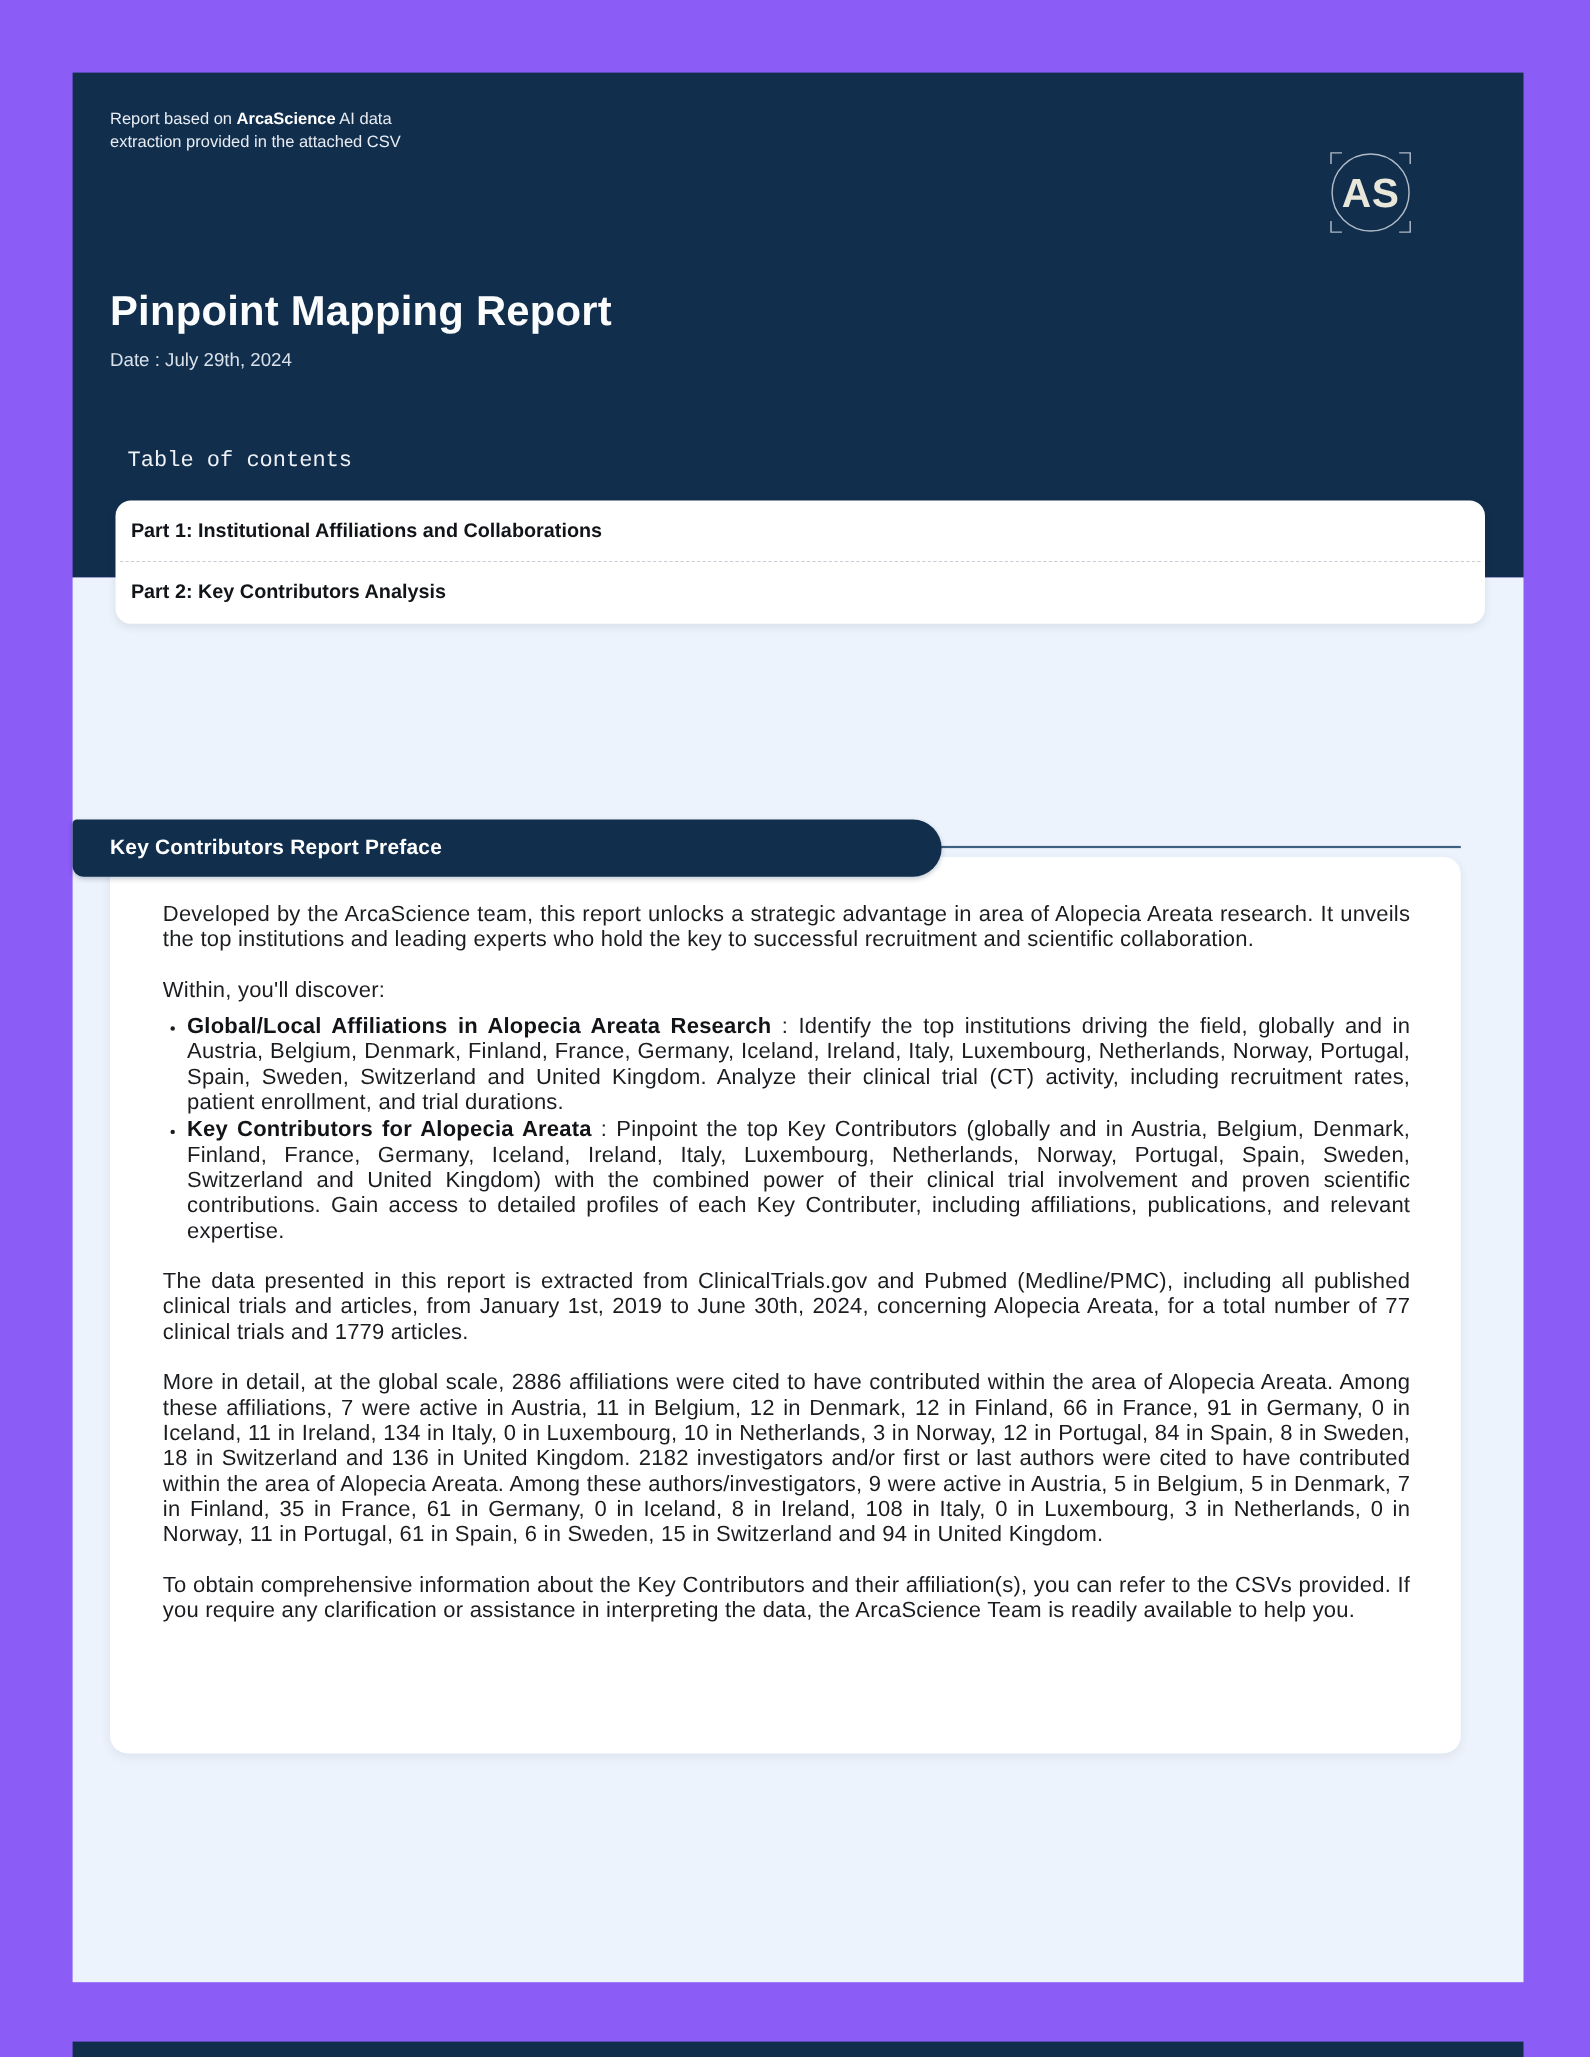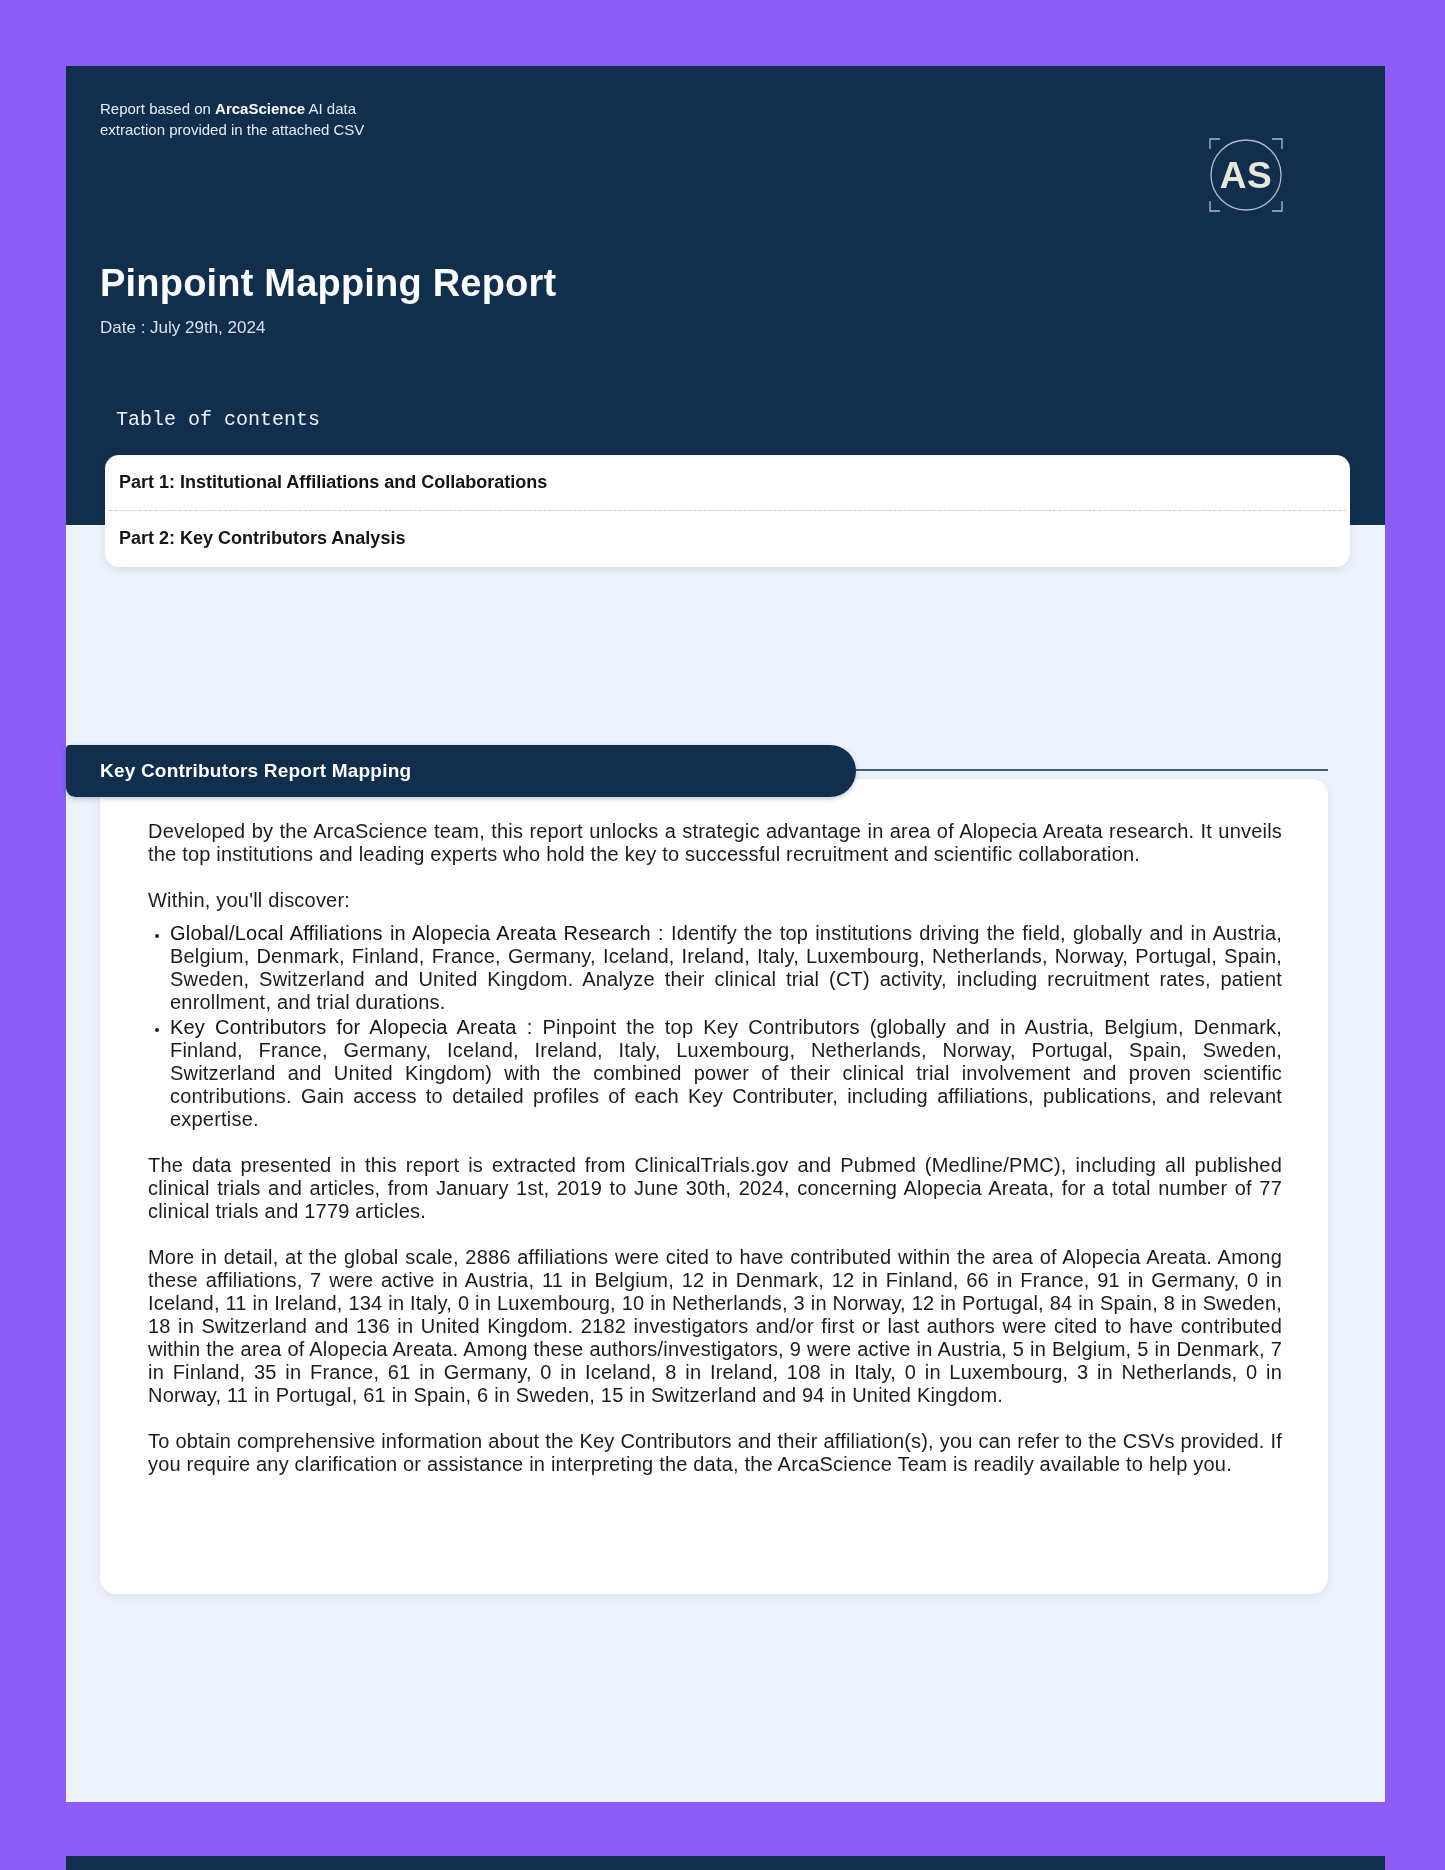--- a/index.html
+++ b/index.html
@@ -28,21 +28,21 @@
   .preface-banner .txt{margin-left:34px;font-size:19px;font-weight:700;color:#ffffff;letter-spacing:.2px;}
   .banner-rule{position:absolute;left:850px;top:769px;width:478px;height:2px;background:#3d6080;z-index:2;}
 
   
   .content-card{position:absolute;left:100px;top:779px;width:1228px;min-height:815px;background:#ffffff;border-radius:16px;box-shadow:0 3px 10px rgba(17,46,77,.08);padding:41px 46px 50px 48px;box-sizing:border-box;z-index:1;}
   .content-card p{margin:0 0 23px 0;font-size:20px;line-height:23px;letter-spacing:.2px;color:#1a1c1f;text-align:justify;}
   .content-card p.last{margin-bottom:0;}
   .content-card ul{margin:0 0 23px 0;padding-left:22px;}
   .content-card li{font-size:20px;line-height:23px;letter-spacing:.2px;color:#1a1c1f;text-align:justify;margin:0 0 2px 0;}
   .content-card li::marker{font-size:14px;}
-  .content-card b{font-weight:400;color:#111316;}
+  .content-card b{font-weight:700;color:#111316;}
   .discover{margin-bottom:10px !important;}
 
   
   .next-page-strip{position:absolute;left:66px;top:1856px;width:1319px;height:14px;background:#112e4d;}
 </style>
 </head>
 <body>
 
 <div class="page">
 
@@ -71,21 +71,21 @@
 
   <div class="blue-area"></div>
 
   <div class="toc-card">
     <div class="toc-item">Part 1: Institutional Affiliations and Collaborations</div>
     <div class="toc-divider"></div>
     <div class="toc-item">Part 2: Key Contributors Analysis</div>
   </div>
 
   <div class="preface-banner">
-    <span class="txt">Key Contributors Report Mapping</span>
+    <span class="txt">Key Contributors Report Preface</span>
   </div>
   <div class="banner-rule"></div>
 
   <div class="content-card">
     <p>Developed by the ArcaScience team, this report unlocks a strategic advantage in area of Alopecia Areata research. It unveils the top institutions and leading experts who hold the key to successful recruitment and scientific collaboration.</p>
     <p class="discover">Within, you'll discover:</p>
     <ul>
       <li><b>Global/Local Affiliations in Alopecia Areata Research</b><span> : Identify the top institutions driving the field, globally and in Austria, Belgium, Denmark, Finland, France, Germany, Iceland, Ireland, Italy, Luxembourg, Netherlands, Norway, Portugal, Spain, Sweden, Switzerland and United Kingdom. Analyze their clinical trial (CT) activity, including recruitment rates, patient enrollment, and trial durations.</span></li>
       <li><b>Key Contributors for Alopecia Areata</b><span> : Pinpoint the top Key Contributors (globally and in Austria, Belgium, Denmark, Finland, France, Germany, Iceland, Ireland, Italy, Luxembourg, Netherlands, Norway, Portugal, Spain, Sweden, Switzerland and United Kingdom) with the combined power of their clinical trial involvement and proven scientific contributions. Gain access to detailed profiles of each Key Contributer, including affiliations, publications, and relevant expertise.</span></li>
     </ul>

